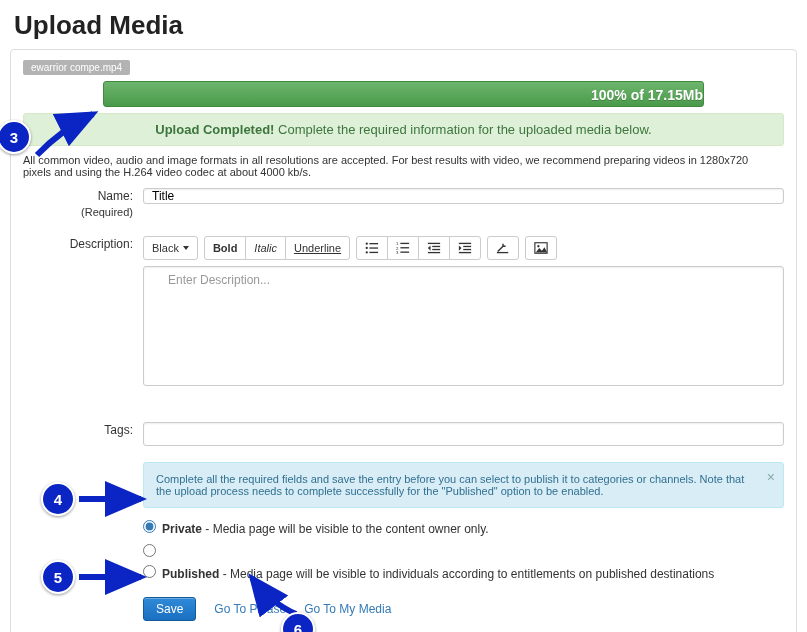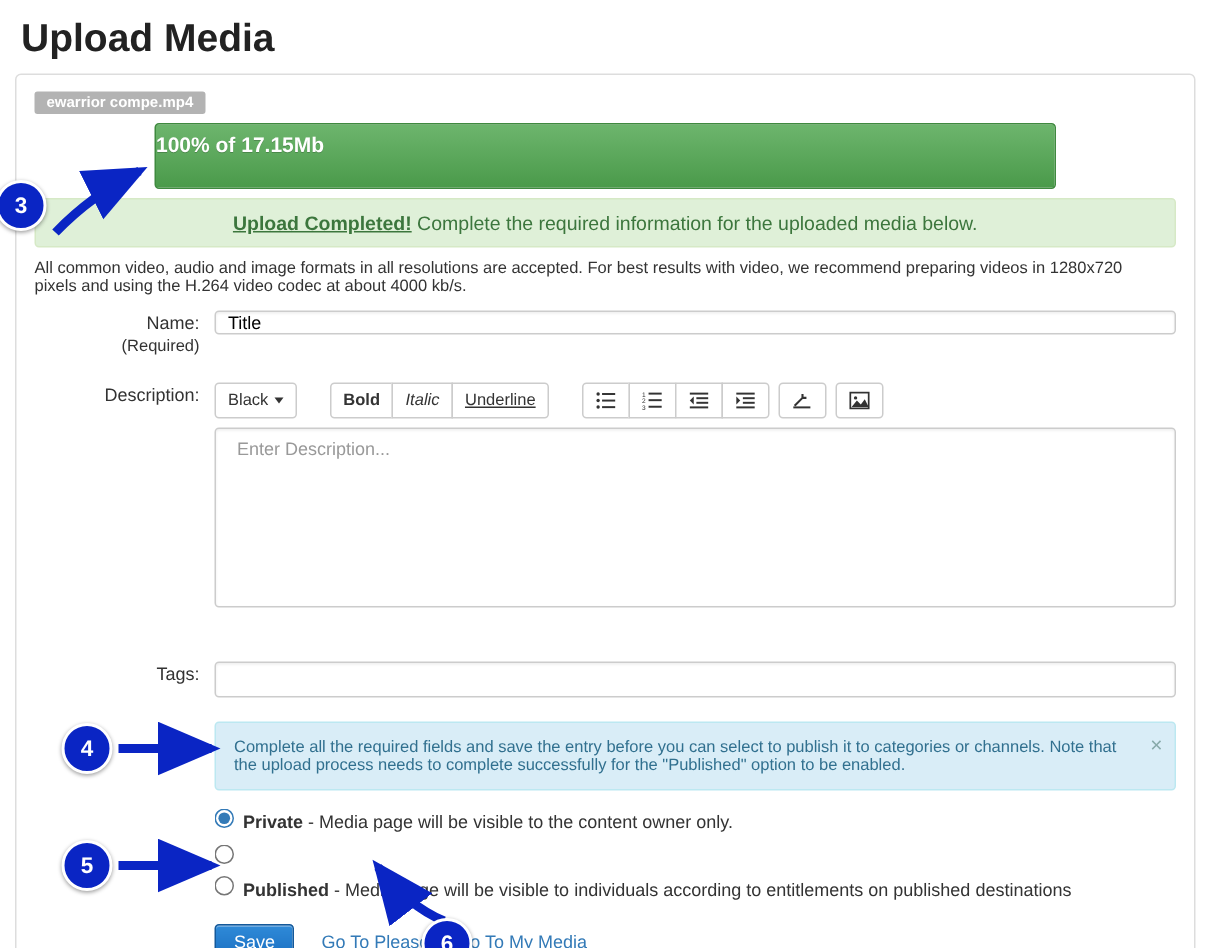--- a/index.html
+++ b/index.html
@@ -1,43 +1,43 @@
 <!DOCTYPE html>
 <html><head>
 <meta charset="utf-8">
 <style>
   * { box-sizing: border-box; margin: 0; padding: 0; }
   body { font-family: "Helvetica Neue", Helvetica, Arial, sans-serif; font-size: 12px; color: #333; background: #fff; width: 807px; }
   .page-title { font-size: 26px; font-weight: bold; margin: 10px 0 8px 14px; color: #222; }
   .panel { border: 1px solid #ddd; border-radius: 4px; margin: 0 10px 10px 10px; padding: 10px 12px 18px 12px; position: relative; background: #fff; }
-  .file-chip { display: inline-block; background: #b3b3b3; color: #fff; font-size: 10px; padding: 2px 8px; border-radius: 2px; margin-bottom: 6px; font-weight: bold; }
+  .file-chip { display: inline-block; background: #b3b3b3; color: #fff; font-size: 10px; padding: 2px 8px; border-radius: 2px; margin-bottom: 6px; }
   .progress-row { display: flex; align-items: center; gap: 8px; margin-bottom: 6px; }
-  .progress-bar { flex: 1; height: 44px; background: linear-gradient(to bottom, #6db56d, #4a9a4a); border: 1px solid #3f8a3f; border-radius: 3px; color: #fff; text-align: left; line-height: 26px; font-size: 14px; font-weight: bold; text-shadow: 0 1px 0 rgba(0,0,0,0.2); margin-left: 80px; margin-right: 80px; }
+  .progress-bar { flex: 1; height: 26px; background: linear-gradient(to bottom, #6db56d, #4a9a4a); border: 1px solid #3f8a3f; border-radius: 3px; color: #fff; text-align: right; line-height: 26px; font-size: 14px; font-weight: bold; text-shadow: 0 1px 0 rgba(0,0,0,0.2); margin-left: 80px; margin-right: 80px; }
   .alert-success { background: #dff0d8; border: 1px solid #d6e9c6; border-radius: 3px; padding: 8px 12px; margin: 0 0 8px 0; text-align: center; font-size: 13px; }
-  .alert-success .lead { color: #3c763d; font-weight: bold; text-decoration: underline; }
+  .alert-success .lead { color: #3c763d; font-weight: bold; }
   .alert-success .tail { color: #3c763d; font-weight: normal; }
   .note { font-size: 11px; color: #333; margin: 6px 16px 10px 0; }
   .section-title { font-weight: bold; font-size: 13px; margin-bottom: 8px; }
   .form-row { display: flex; align-items: flex-start; margin-bottom: 8px; }
   .form-label { width: 120px; text-align: right; padding-right: 10px; font-size: 12px; color: #333; line-height: 16px; }
   .form-label .sub { display: block; font-size: 11px; color: #333; }
   .form-field { flex: 1; }
   .text-input { width: 100%; border: 1px solid #ccc; border-radius: 3px; padding: 0 8px; font-size: 12px; box-shadow: inset 0 1px 2px rgba(0,0,0,0.07); }
   .toolbar { display: flex; gap: 6px; margin-bottom: 6px; flex-wrap: wrap; }
   .tb-group { display: flex; }
   .tb-btn { border: 1px solid #ccc; background: #fff; padding: 4px 8px; font-size: 11px; cursor: pointer; display: flex; align-items: center; justify-content: center; min-width: 26px; height: 24px; color: #333; }
   .tb-group .tb-btn { border-radius: 0; margin-left: -1px; }
-  .tb-group .tb-btn:first-child { border-radius: 3px 0 0 3px; margin-left: 16px; }
+  .tb-group .tb-btn:first-child { border-radius: 3px 0 0 3px; margin-left: 0; }
   .tb-group .tb-btn:last-child { border-radius: 0 3px 3px 0; }
   .tb-btn.solo { border-radius: 3px; margin-left: 0; }
   .tb-btn .caret { display: inline-block; width: 0; height: 0; border-left: 3px solid transparent; border-right: 3px solid transparent; border-top: 4px solid #333; margin-left: 4px; }
   .tb-btn.bold span { font-weight: bold; }
   .tb-btn.italic span { font-style: italic; }
   .tb-btn.underline span { text-decoration: underline; }
-  .rte-area { width: 100%; height: 120px; border: 1px solid #ccc; border-radius: 3px; padding: 6px 14px; font-size: 12px; color: #999; box-shadow: inset 0 1px 2px rgba(0,0,0,0.07); overflow: auto; background: #fff; }
+  .rte-area { width: 100%; height: 120px; border: 1px solid #ccc; border-radius: 3px; padding: 6px 24px; font-size: 12px; color: #999; box-shadow: inset 0 1px 2px rgba(0,0,0,0.07); overflow: auto; background: #fff; }
   .info-box { background: #d9edf7; border: 1px solid #bce8f1; color: #31708f; border-radius: 3px; padding: 10px 28px 10px 12px; font-size: 11px; position: relative; margin-bottom: 10px; }
   .info-box .close { position: absolute; right: 8px; top: 6px; font-size: 14px; color: #8aa; cursor: pointer; }
   .radio-row { display: flex; align-items: baseline; gap: 6px; margin: 4px 0 6px 0; font-size: 12px; }
   .radio-row input { accent-color: #337ab7; margin-top: 2px; }
   .radio-row .rl { font-weight: bold; }
   .radio-row .rd { color: #333; }
   .actions-row { display: flex; align-items: center; gap: 18px; margin-top: 16px; }
   .btn-save { background: linear-gradient(to bottom, #2f8ad8, #1a6fc1); border: 1px solid #14599a; color: #fff; font-size: 12px; padding: 4px 12px; border-radius: 3px; cursor: pointer; box-shadow: inset 0 1px 0 rgba(255,255,255,0.3); }
   .link { color: #337ab7; font-size: 12px; text-decoration: none; cursor: pointer; }
   .callout { position: absolute; z-index: 10; display: flex; align-items: center; pointer-events: none; }

